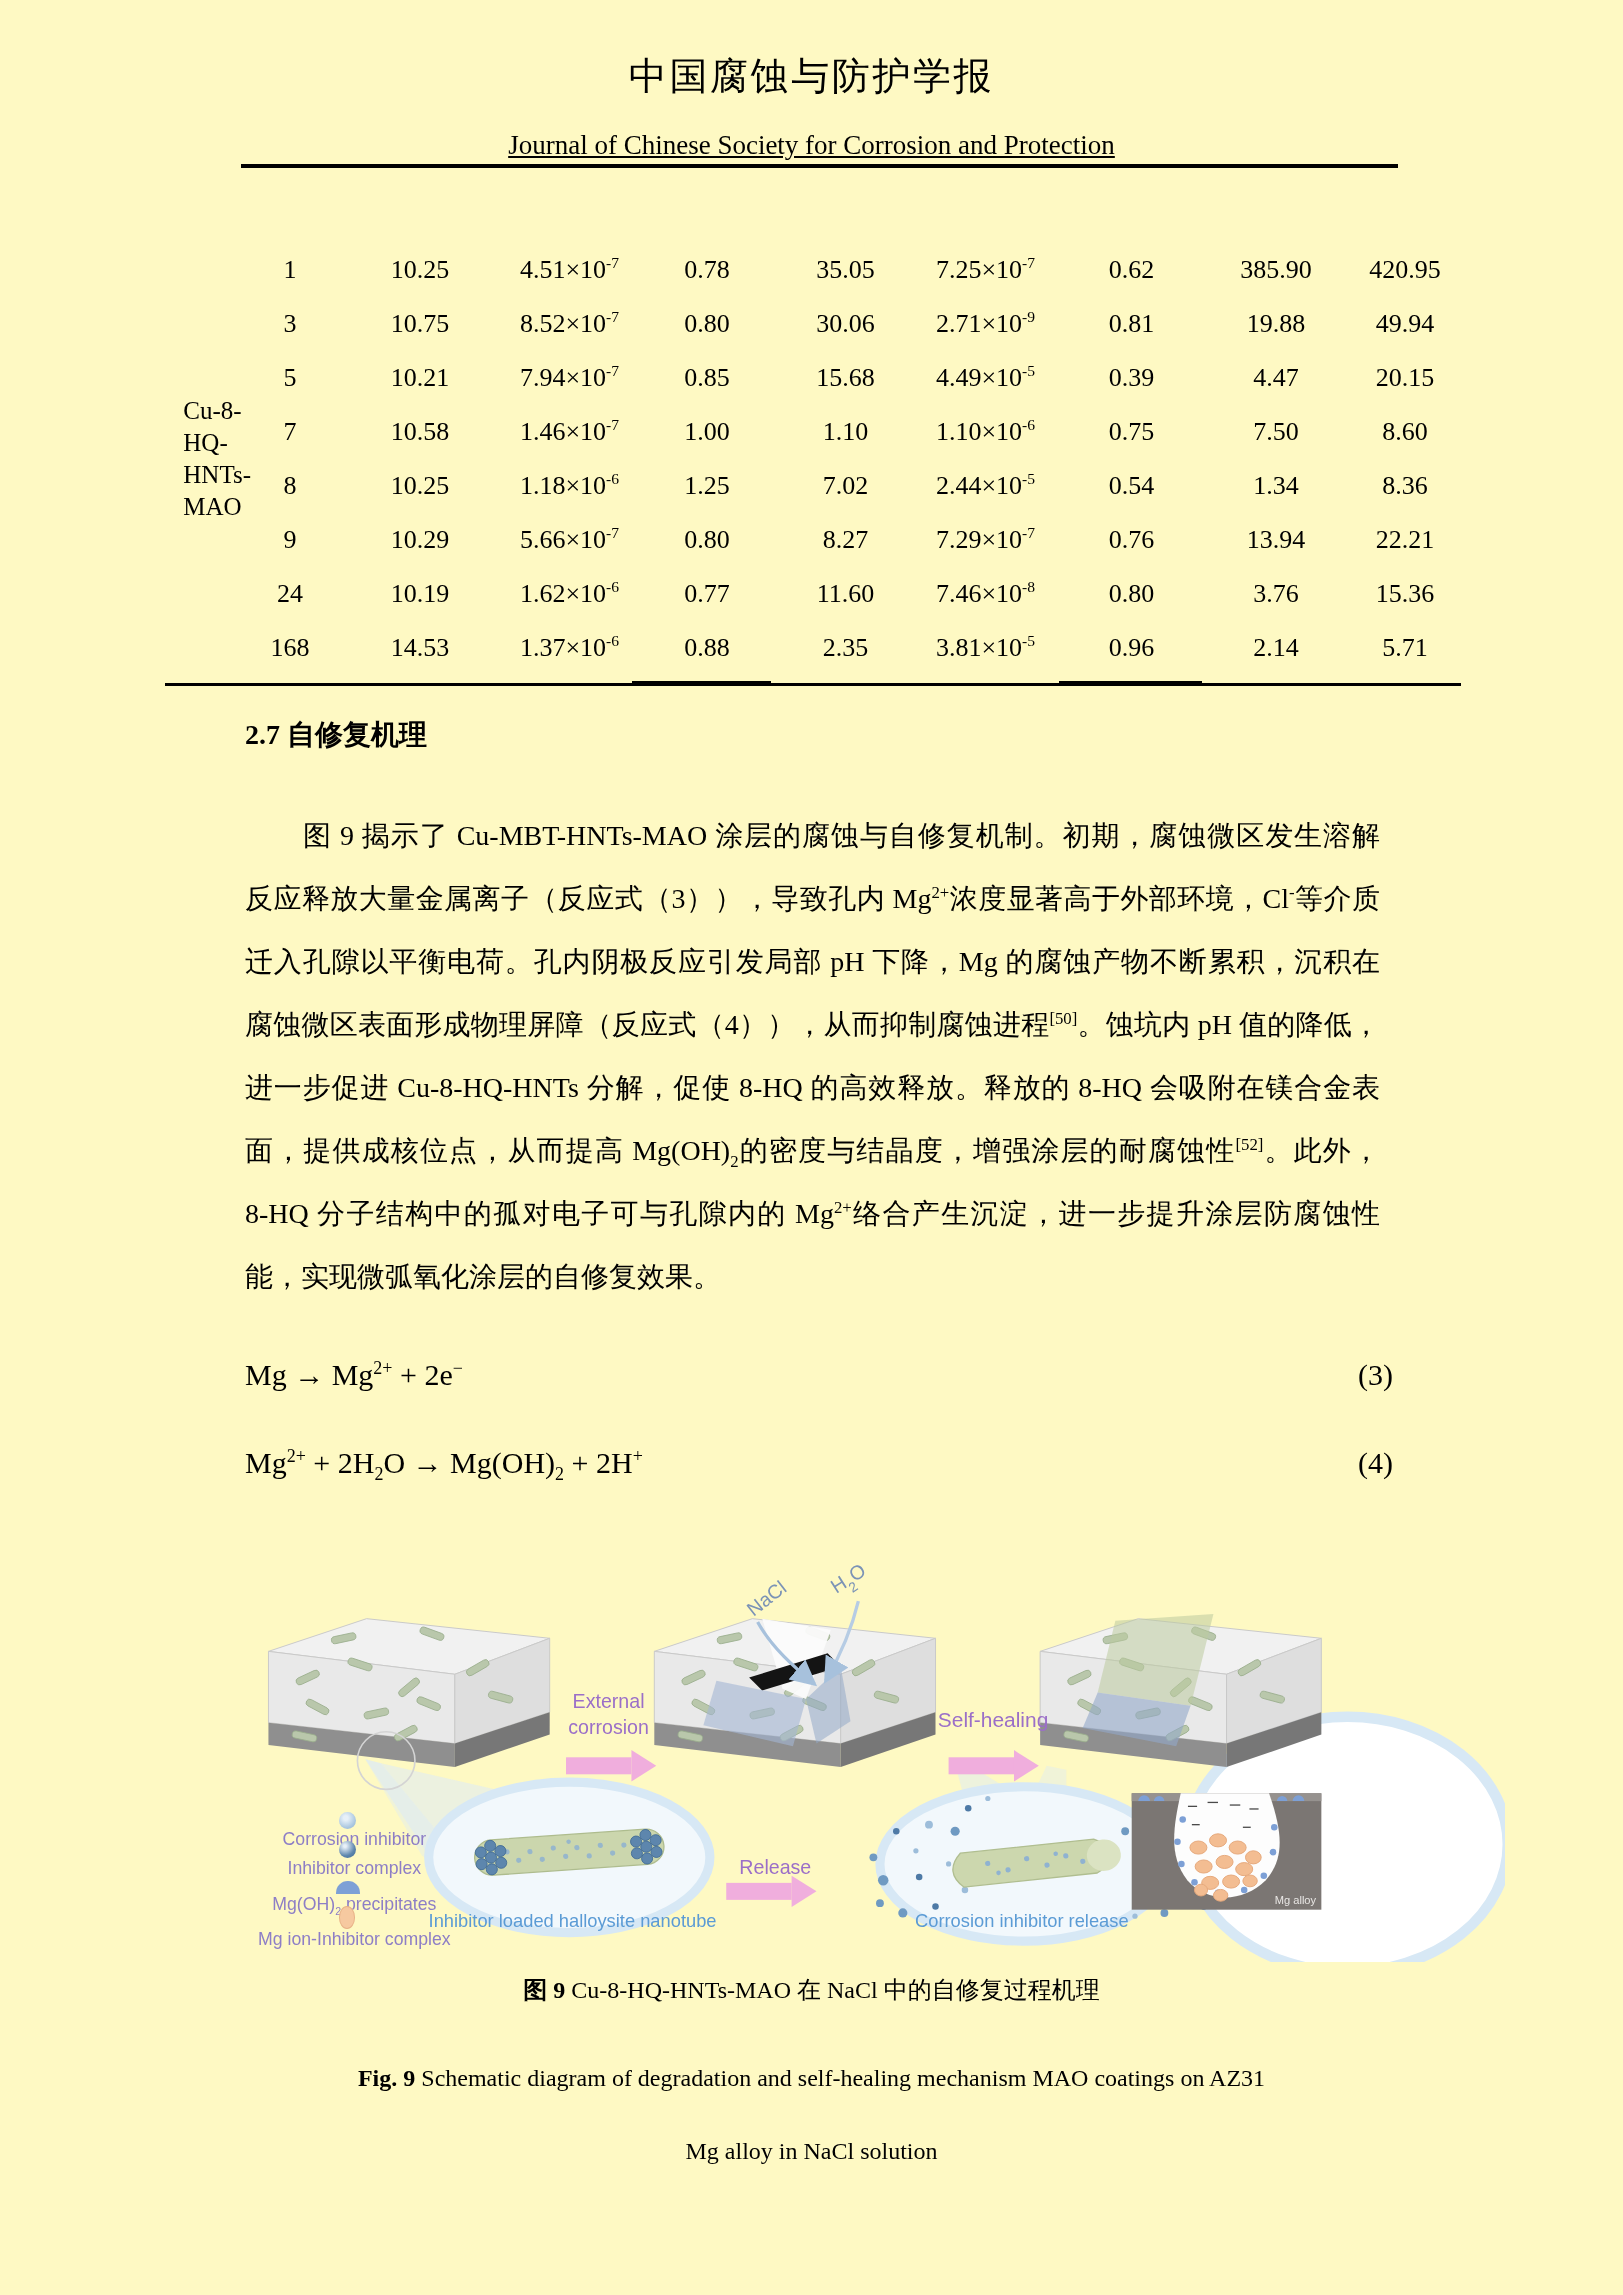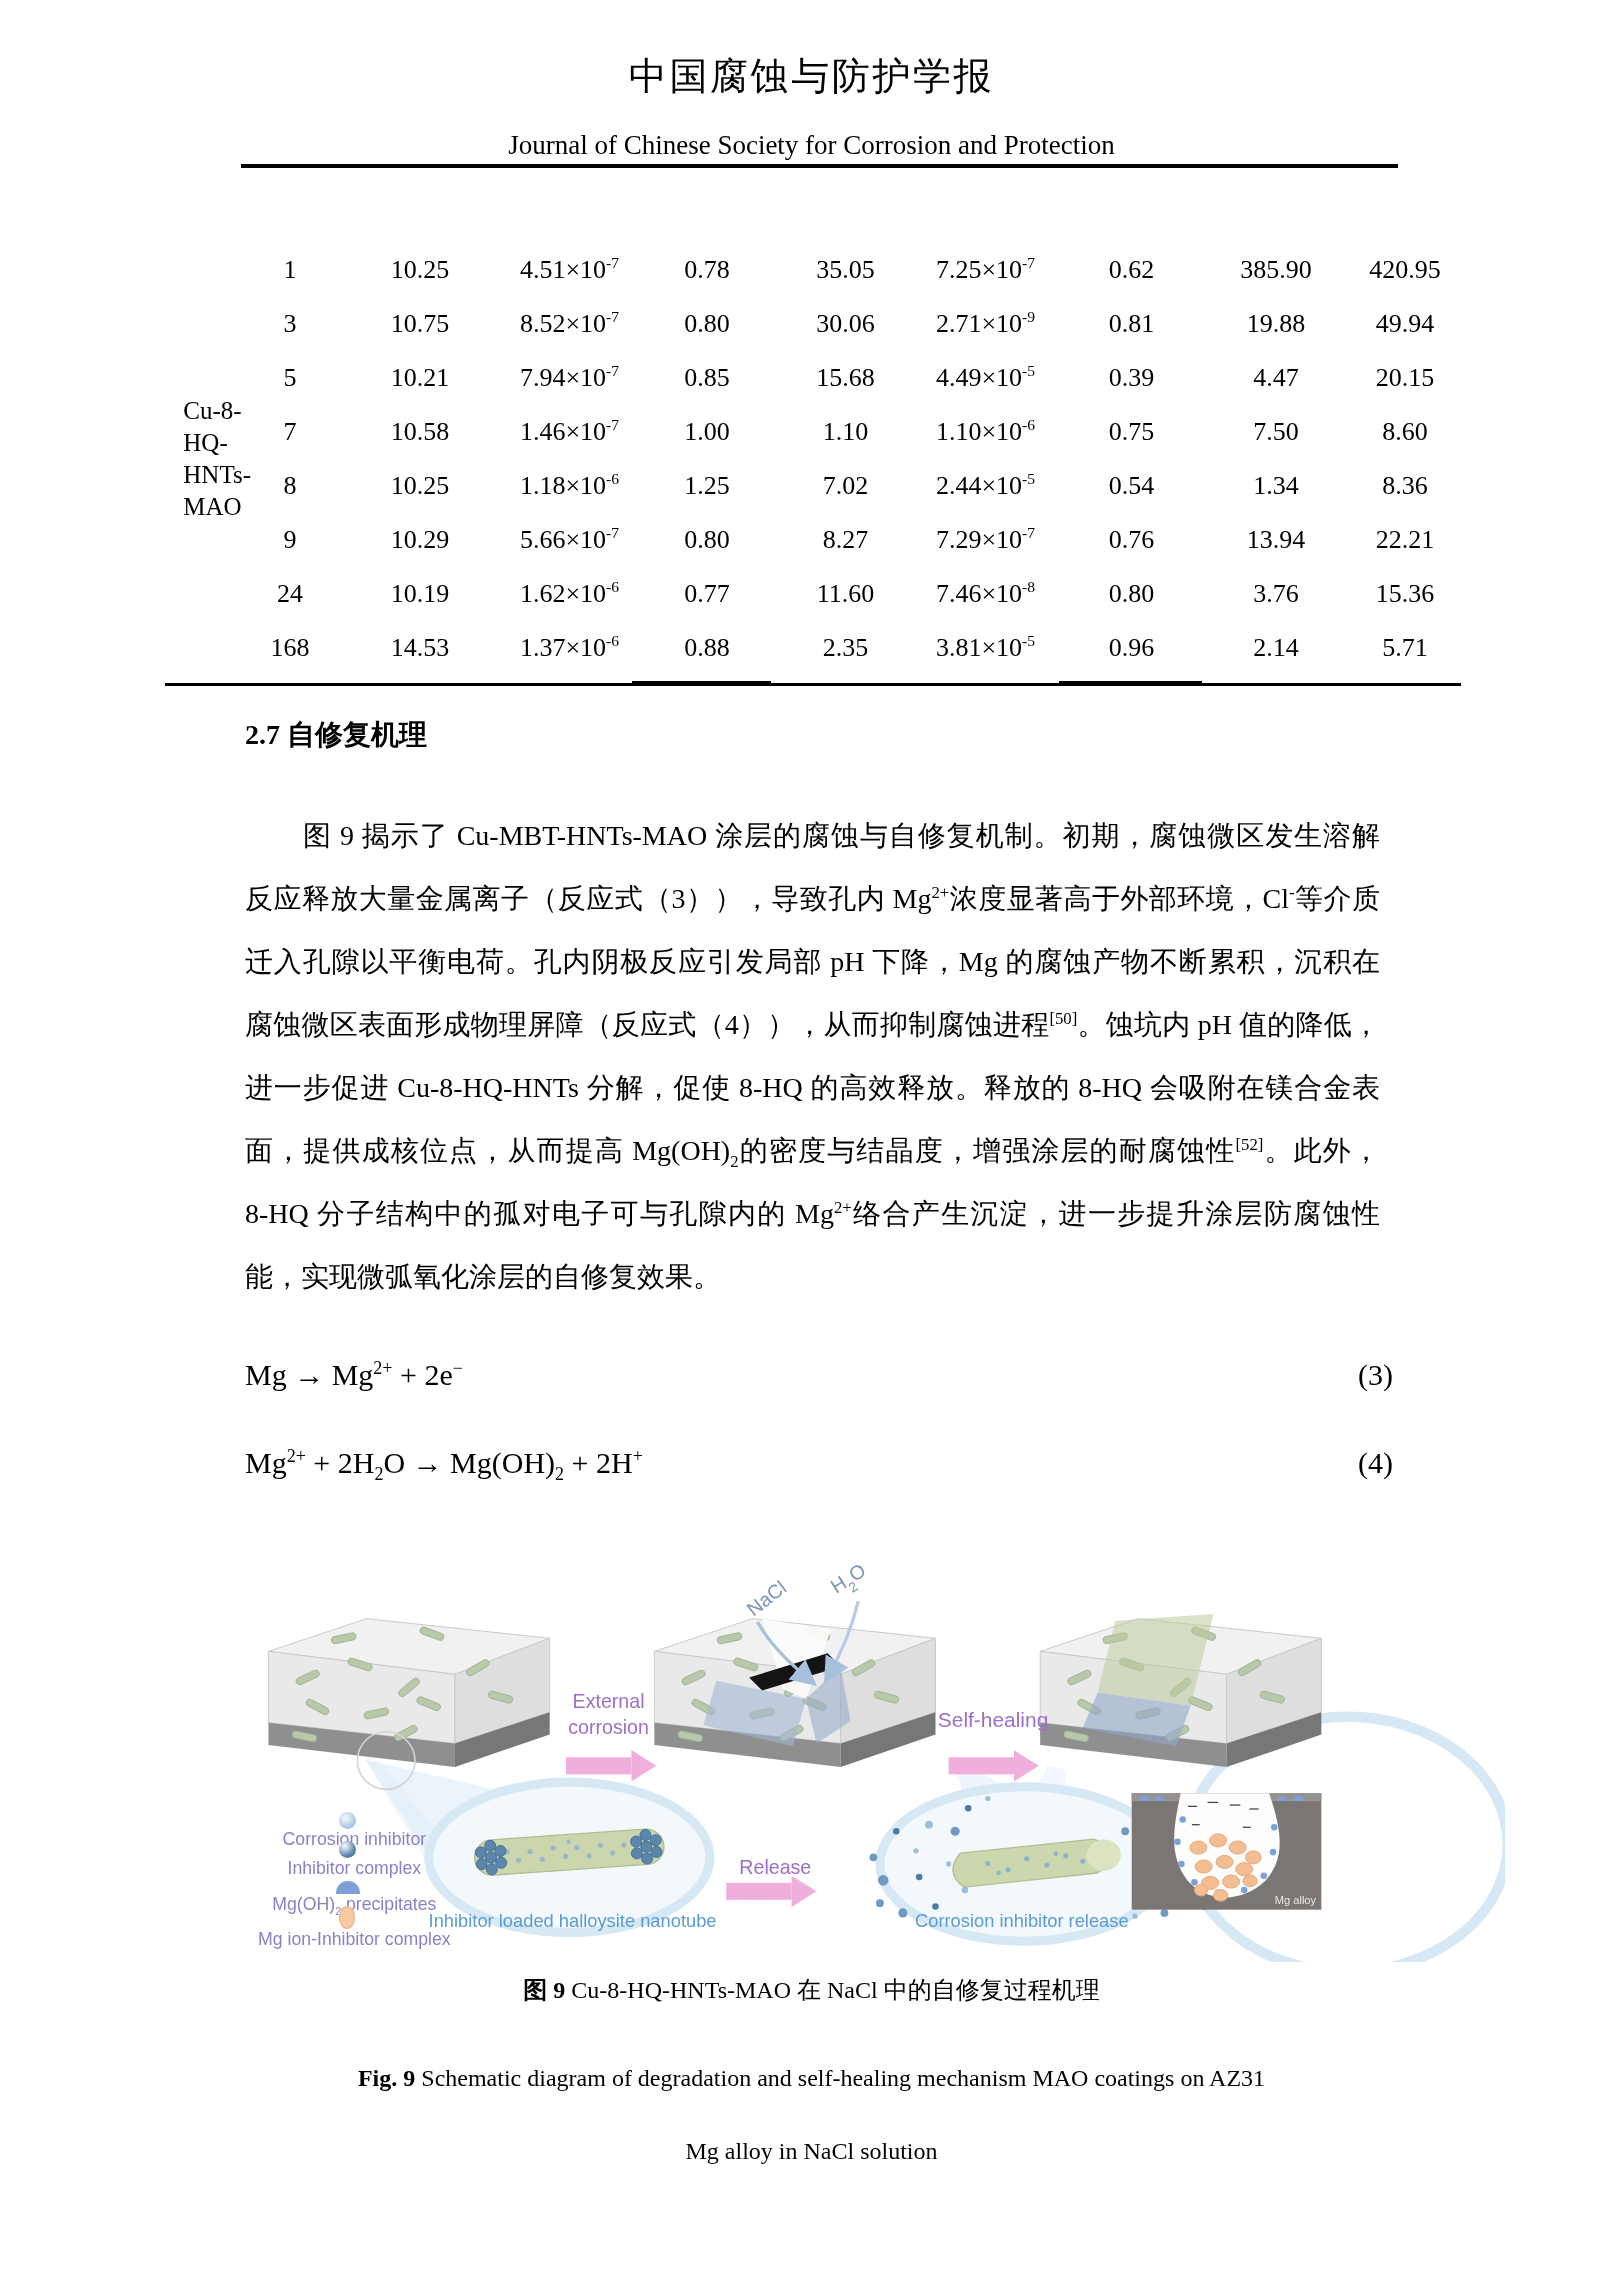--- a/index.html
+++ b/index.html
@@ -1,21 +1,21 @@
 <!DOCTYPE html>
 <html style="font-size:10.5px"><head>
 <meta charset="utf-8">
 <style>
   html,body{margin:0;padding:0;background:#888;}
-  #page{position:relative;width:1623px;height:2295px;background:#ffffff;overflow:hidden;
+  #page{position:relative;width:1623px;height:2295px;background:#fef9c3;overflow:hidden;
         font-family:"Liberation Serif","DejaVu Serif",serif;color:#000;}
   
   .jtitle-zh{position:absolute;left:0;top:51px;width:1623px;text-align:center;
              font-size:38px;letter-spacing:2.6px;}
-  .jtitle-en{position:absolute;left:0;top:130px;width:1623px;text-align:center;font-size:27px;}
+  .jtitle-en{position:absolute;left:0;top:130px;width:1623px;text-align:center;font-size:27px;text-decoration:underline;}
   .hrule{position:absolute;left:241px;top:164px;width:1157px;height:3.9px;background:#000;}
   
   .dtable{position:absolute;left:165px;top:243px;width:1296px;border-collapse:collapse;table-layout:fixed;}
   .dtable td{height:54px;padding:0;text-align:center;vertical-align:middle;font-size:26px;}
   .dtable td.rowlabel{text-align:left;padding-left:18.3px;font-size:25px;line-height:1.28;}
   sup{font-size:60%;vertical-align:super;line-height:0;}
   sub{font-size:60%;vertical-align:sub;line-height:0;}
   .tbline{position:absolute;background:#000;}
   .tbl-main{left:165px;top:683px;width:1296px;height:3.3px;}
   .tbl-seg1{left:632px;top:681px;width:139px;height:5.2px;}

